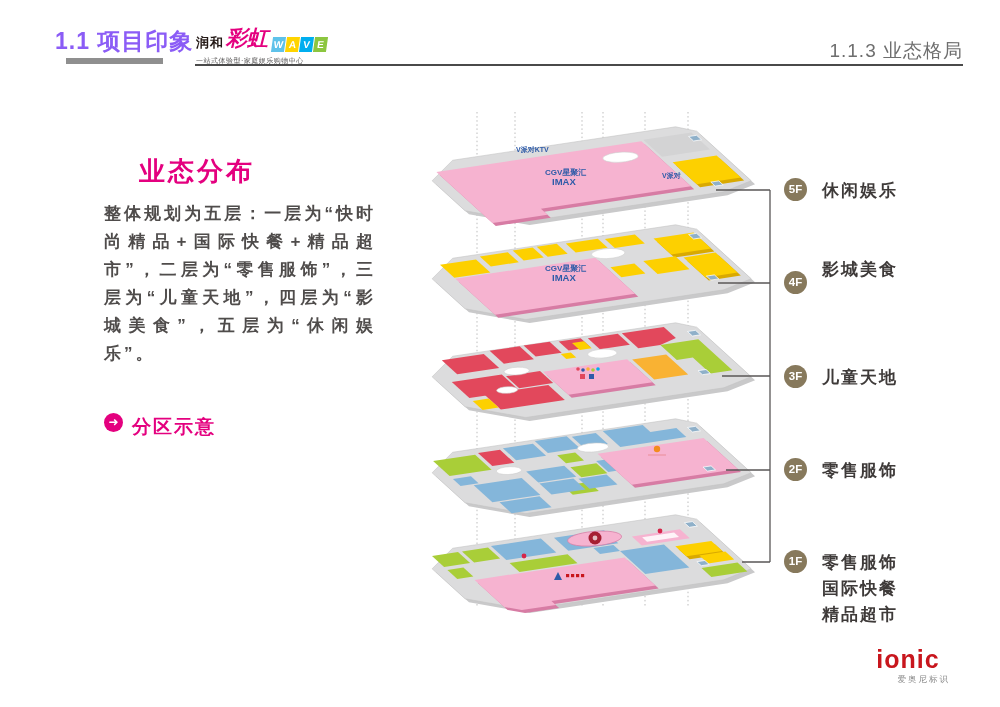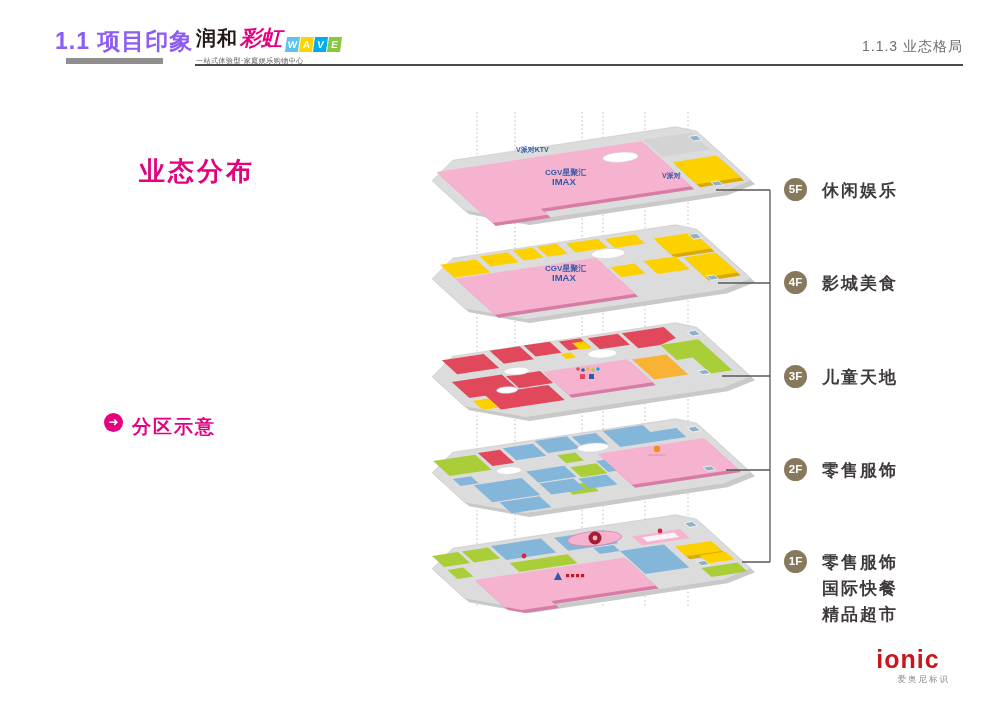--- a/index.html
+++ b/index.html
@@ -5,28 +5,28 @@
   html,body{margin:0;padding:0;background:#eee;}
   .slide{
     position:relative;width:1000px;height:707px;background:#ffffff;
     font-family:"Liberation Sans","DejaVu Sans",sans-serif;overflow:hidden;margin:0 auto;
   }
   
   .sec-title{position:absolute;left:46px;top:26px;font-size:23px;font-weight:700;color:#8b5cf6;letter-spacing:1px;margin-left:9px;}
   .sec-bar{position:absolute;left:66px;top:58px;width:97px;height:6px;background:#8f8f8f;}
   .logo{position:absolute;left:196px;top:24px;width:150px;}
   .logo-row{display:flex;align-items:flex-end;gap:2px;}
-  .logo-cn{font-size:20px;font-weight:900;color:#231815;letter-spacing:1px;}
+  .logo-cn{font-size:13px;font-weight:900;color:#231815;letter-spacing:1px;}
   .logo-script{font-size:21px;font-weight:800;font-style:italic;color:#E4007F;letter-spacing:0;}
   .wave{display:flex;gap:1px;margin-left:2px;}
   .wave span{display:inline-block;width:13px;height:15px;color:#fff;font-size:10px;font-weight:800;text-align:center;line-height:15px;transform:skewX(-8deg);}
   .w1{background:#5EC2EA;} .w2{background:#FFD400;} .w3{background:#00AEEF;} .w4{background:#8CC63F;}
   .logo-tag{margin-top:4px;font-size:7px;color:#595757;letter-spacing:0.5px;white-space:nowrap;}
   .header-rule{position:absolute;left:195px;top:64px;width:768px;height:2px;background:#4a4a4a;}
-  .page-title{position:absolute;right:37px;top:38px;font-size:14px;color:#6e6e6e;letter-spacing:1px;}
+  .page-title{position:absolute;right:37px;top:38px;font-size:19px;color:#6e6e6e;letter-spacing:1px;}
   
   .h-zoning{position:absolute;left:104px;top:154px;font-size:26px;font-weight:700;color:#E4007F;letter-spacing:3px;margin-left:35px;}
   .desc{position:absolute;left:104px;top:200px;width:272px;font-size:17px;line-height:28px;
         color:#4f4c4b;font-weight:600;letter-spacing:3px;text-align:justify;}
   .link-row{position:absolute;left:104px;top:404px;display:flex;align-items:center;gap:9px;}
   .link-circle{width:19px;height:19px;border-radius:50%;background:#E4007F;color:#fff;
         font-size:12px;font-weight:700;text-align:center;line-height:19px;}
   .link-label{font-size:19px;font-weight:700;color:#E4007F;letter-spacing:2px;margin-top:10px;}
   
   .badge{position:absolute;left:784px;width:23px;height:23px;border-radius:50%;background:#87795C;
@@ -68,20 +68,21 @@
         <span class="w4">E</span>
       </span>
     </div>
     <div class="logo-tag">一站式体验型·家庭娱乐购物中心</div>
   </div>
 
   <div class="header-rule"></div>
   <div class="page-title">1.1.3 业态格局</div>
 
   <div class="h-zoning">业态分布</div>
+  <div class="desc">整体规划为五层：一层为“快时尚精品+国际快餐+精品超市”，二层为“零售服饰”，三层为“儿童天地”，四层为“影城美食”，五层为“休闲娱乐”。</div>
   <div class="link-row">
     <span class="link-circle">➜</span>
     <span class="link-label">分区示意</span>
   </div>
 
   <svg class="diagram" viewBox="0 0 1000 707">
 
     <g stroke="#b5b5b5" stroke-width="0.9" stroke-dasharray="1.5,2.6">
       <line x1="477" y1="112" x2="477" y2="606"></line>
         <line x1="515" y1="112" x2="515" y2="606"></line>
@@ -259,21 +260,21 @@
 
     <path d="M716 190 H770 M718 283 H770 M722 376 H770 M726 470 H770 M742 562 H770 M770 190 V562" stroke="#595757" stroke-width="1.3" fill="none"></path>
   </svg>
 
   <div class="badge" style="top:178px">5F</div>
   <div class="flabel" style="top:178px">
     <span>休闲娱乐</span>
   </div>
 
   <div class="badge" style="top:271px">4F</div>
-  <div class="flabel" style="top:271px">
+  <div class="flabel" style="top:257px">
     <span>影城美食</span>
   </div>
 
   <div class="badge" style="top:365px">3F</div>
   <div class="flabel" style="top:365px">
     <span>儿童天地</span>
   </div>
 
   <div class="badge" style="top:458px">2F</div>
   <div class="flabel" style="top:458px">

